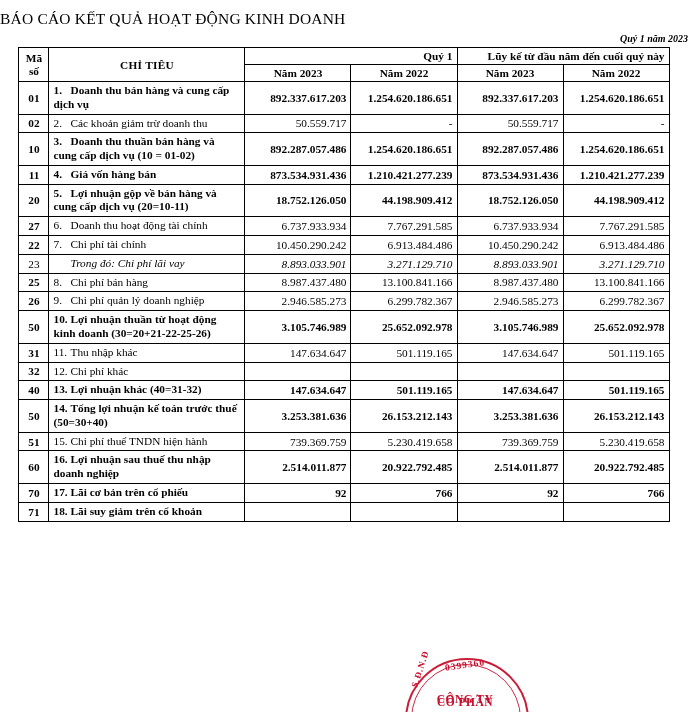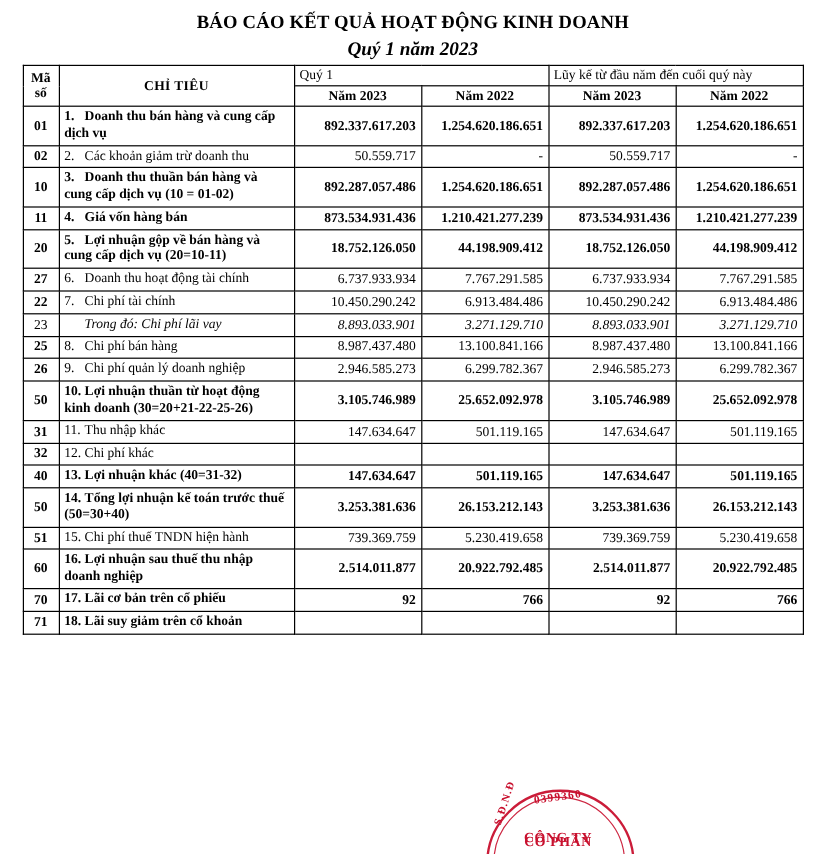--- a/index.html
+++ b/index.html
@@ -15,29 +15,28 @@
     position: relative;
     overflow: hidden;
   }
   .page {
     width: 688px;
     height: 712px;
     position: relative;
     box-sizing: border-box;
   }
   .doc-title {
-    text-align: center;
     font-size: 15.5px;
-    font-weight: bold;
+    font-weight: normal;
     letter-spacing: 0.2px;
     margin-top: 10px;
   }
   .doc-subtitle {
-    text-align: center;
-    font-size: 16px;
+    text-align: right;
+    font-size: 10px;
     font-style: italic;
     font-weight: bold;
     margin-top: 5px;
   }
   .unit-line {
     text-align: right;
     font-size: 11.5px;
     font-style: italic;
     margin-top: 6px;
     padding-right: 80px;
@@ -62,22 +61,22 @@
     line-height: 1.15;
   }
   th.h-chi {
     width: 196px;
     text-align: center;
     font-weight: bold;
     font-size: 12.5px;
     letter-spacing: 0.3px;
   }
   th.h-grp {
-    text-align: left;
-    font-weight: normal;
+    text-align: right;
+    font-weight: bold;
     font-size: 11.8px;
   }
   th.h-sub {
     text-align: center;
     font-weight: bold;
     font-size: 11.5px;
   }
   col.c-num { width: 106px; }
   td.code {
     text-align: center;

